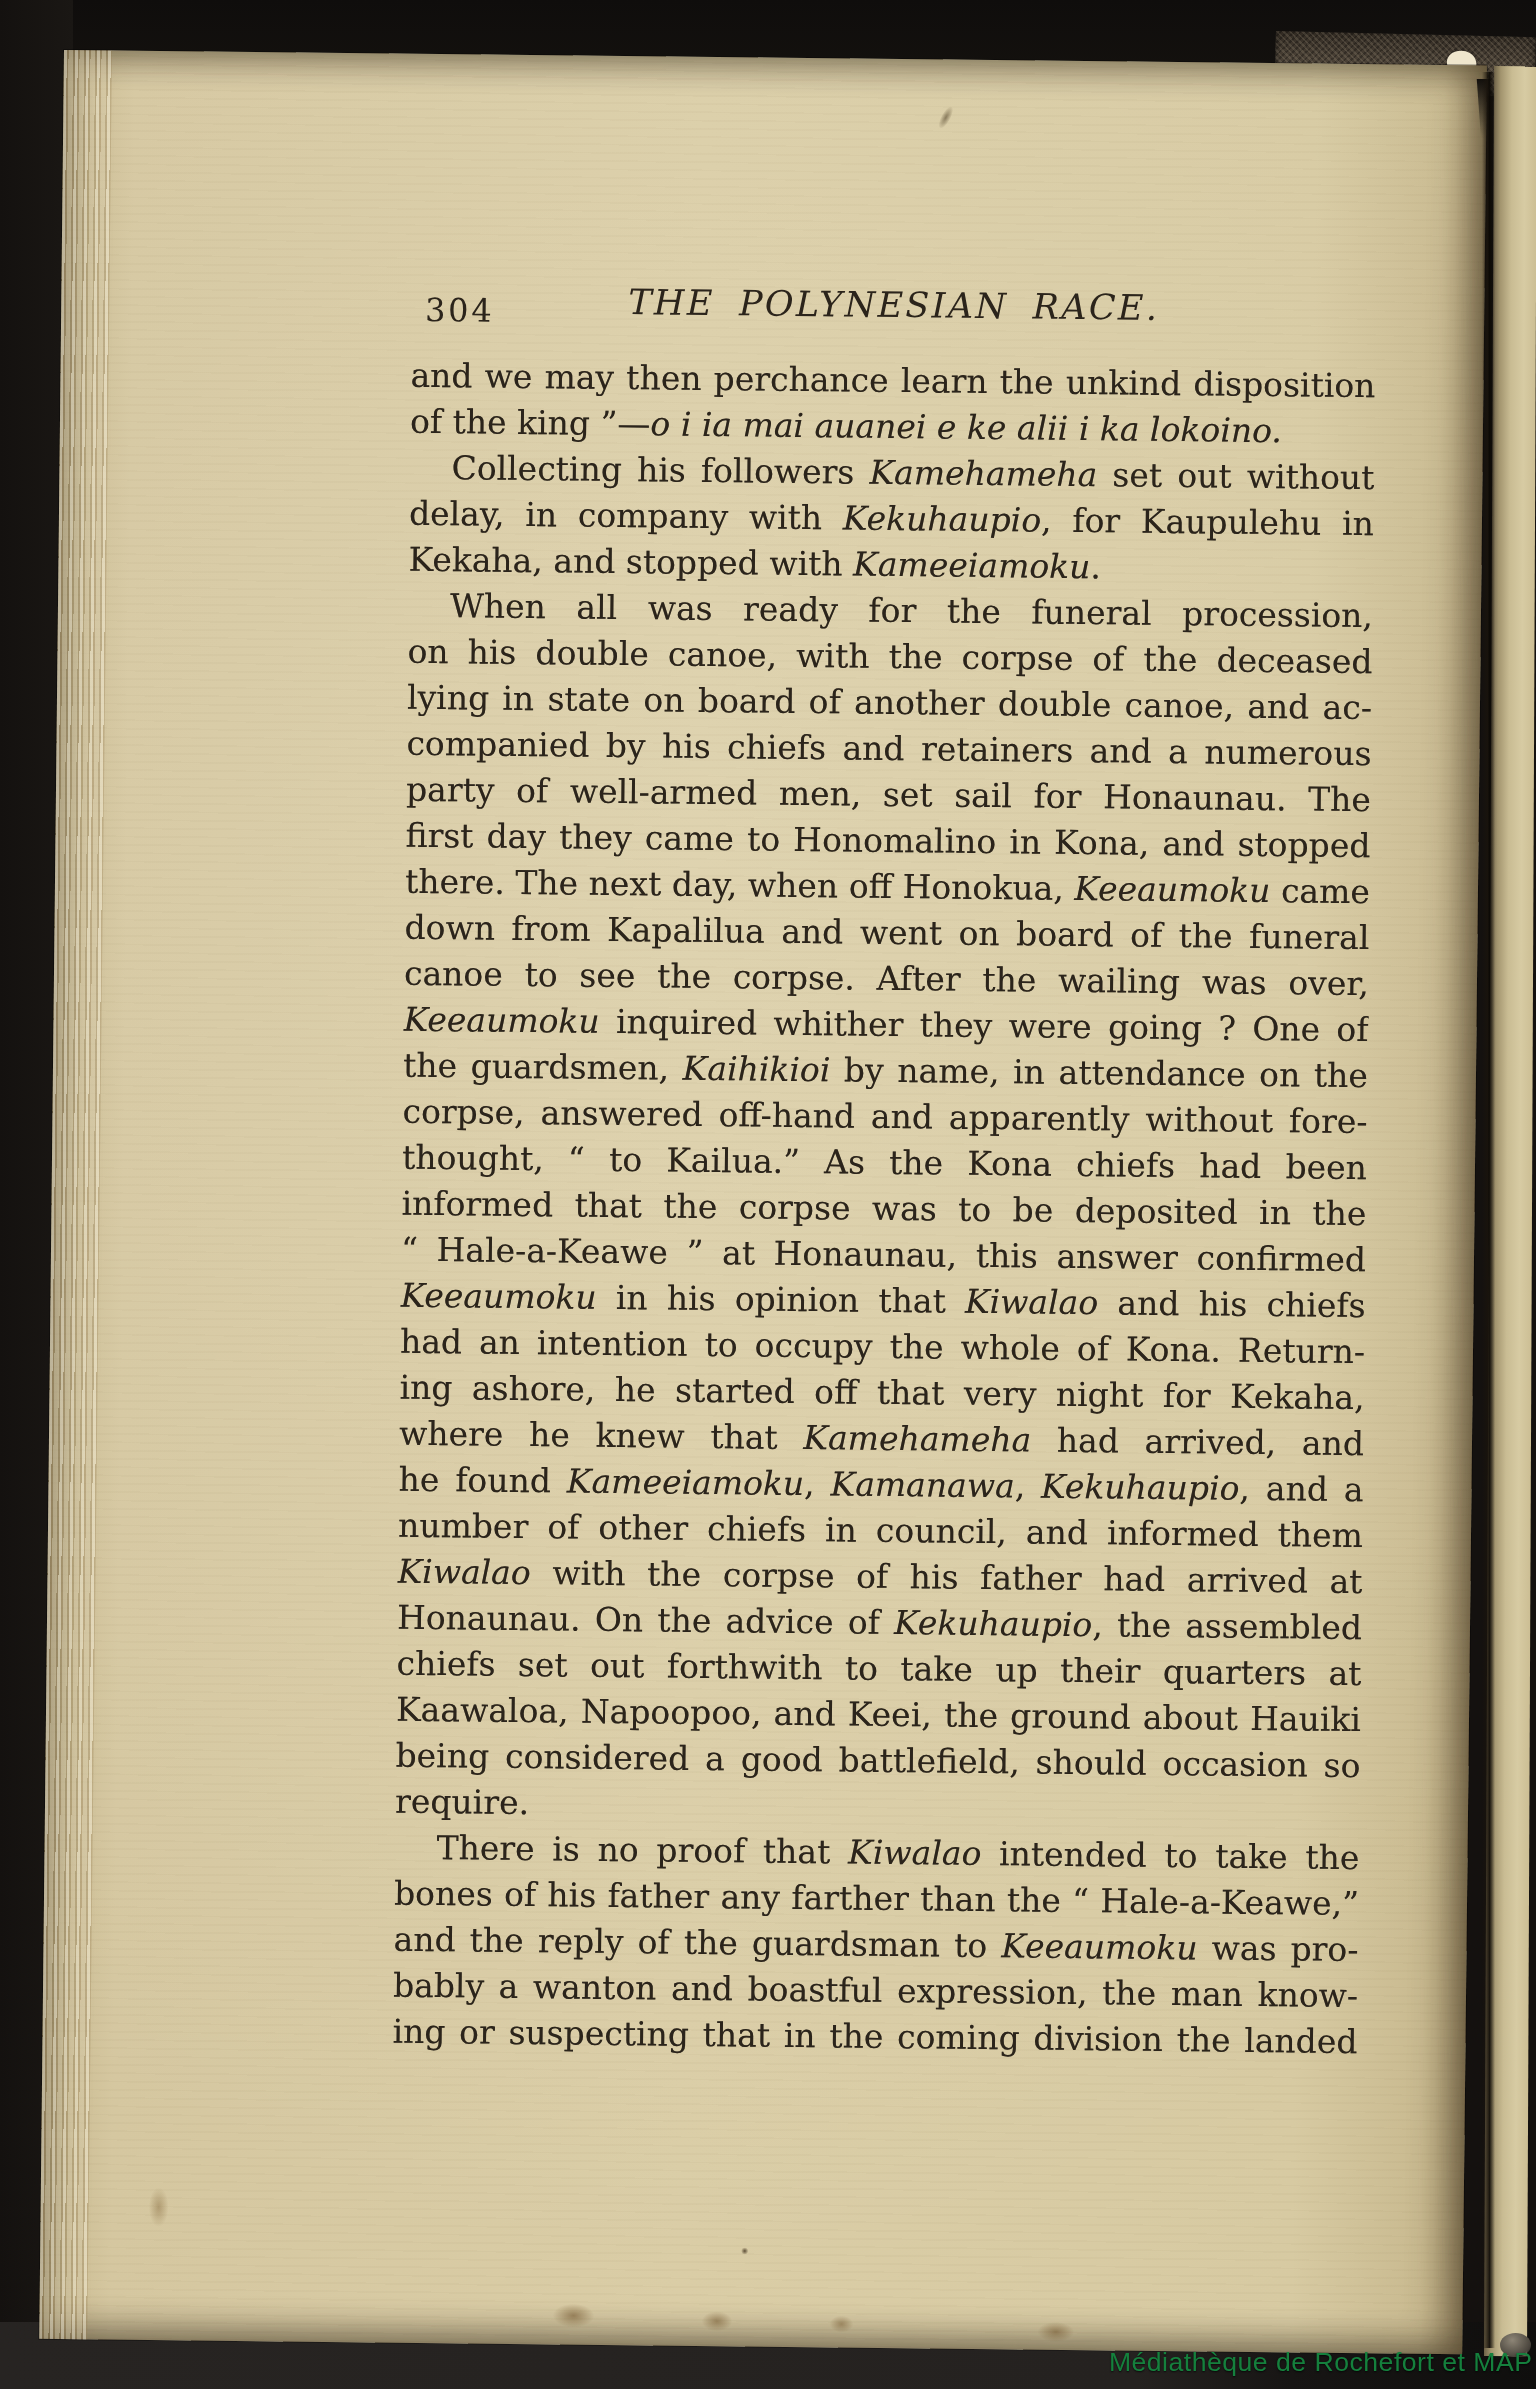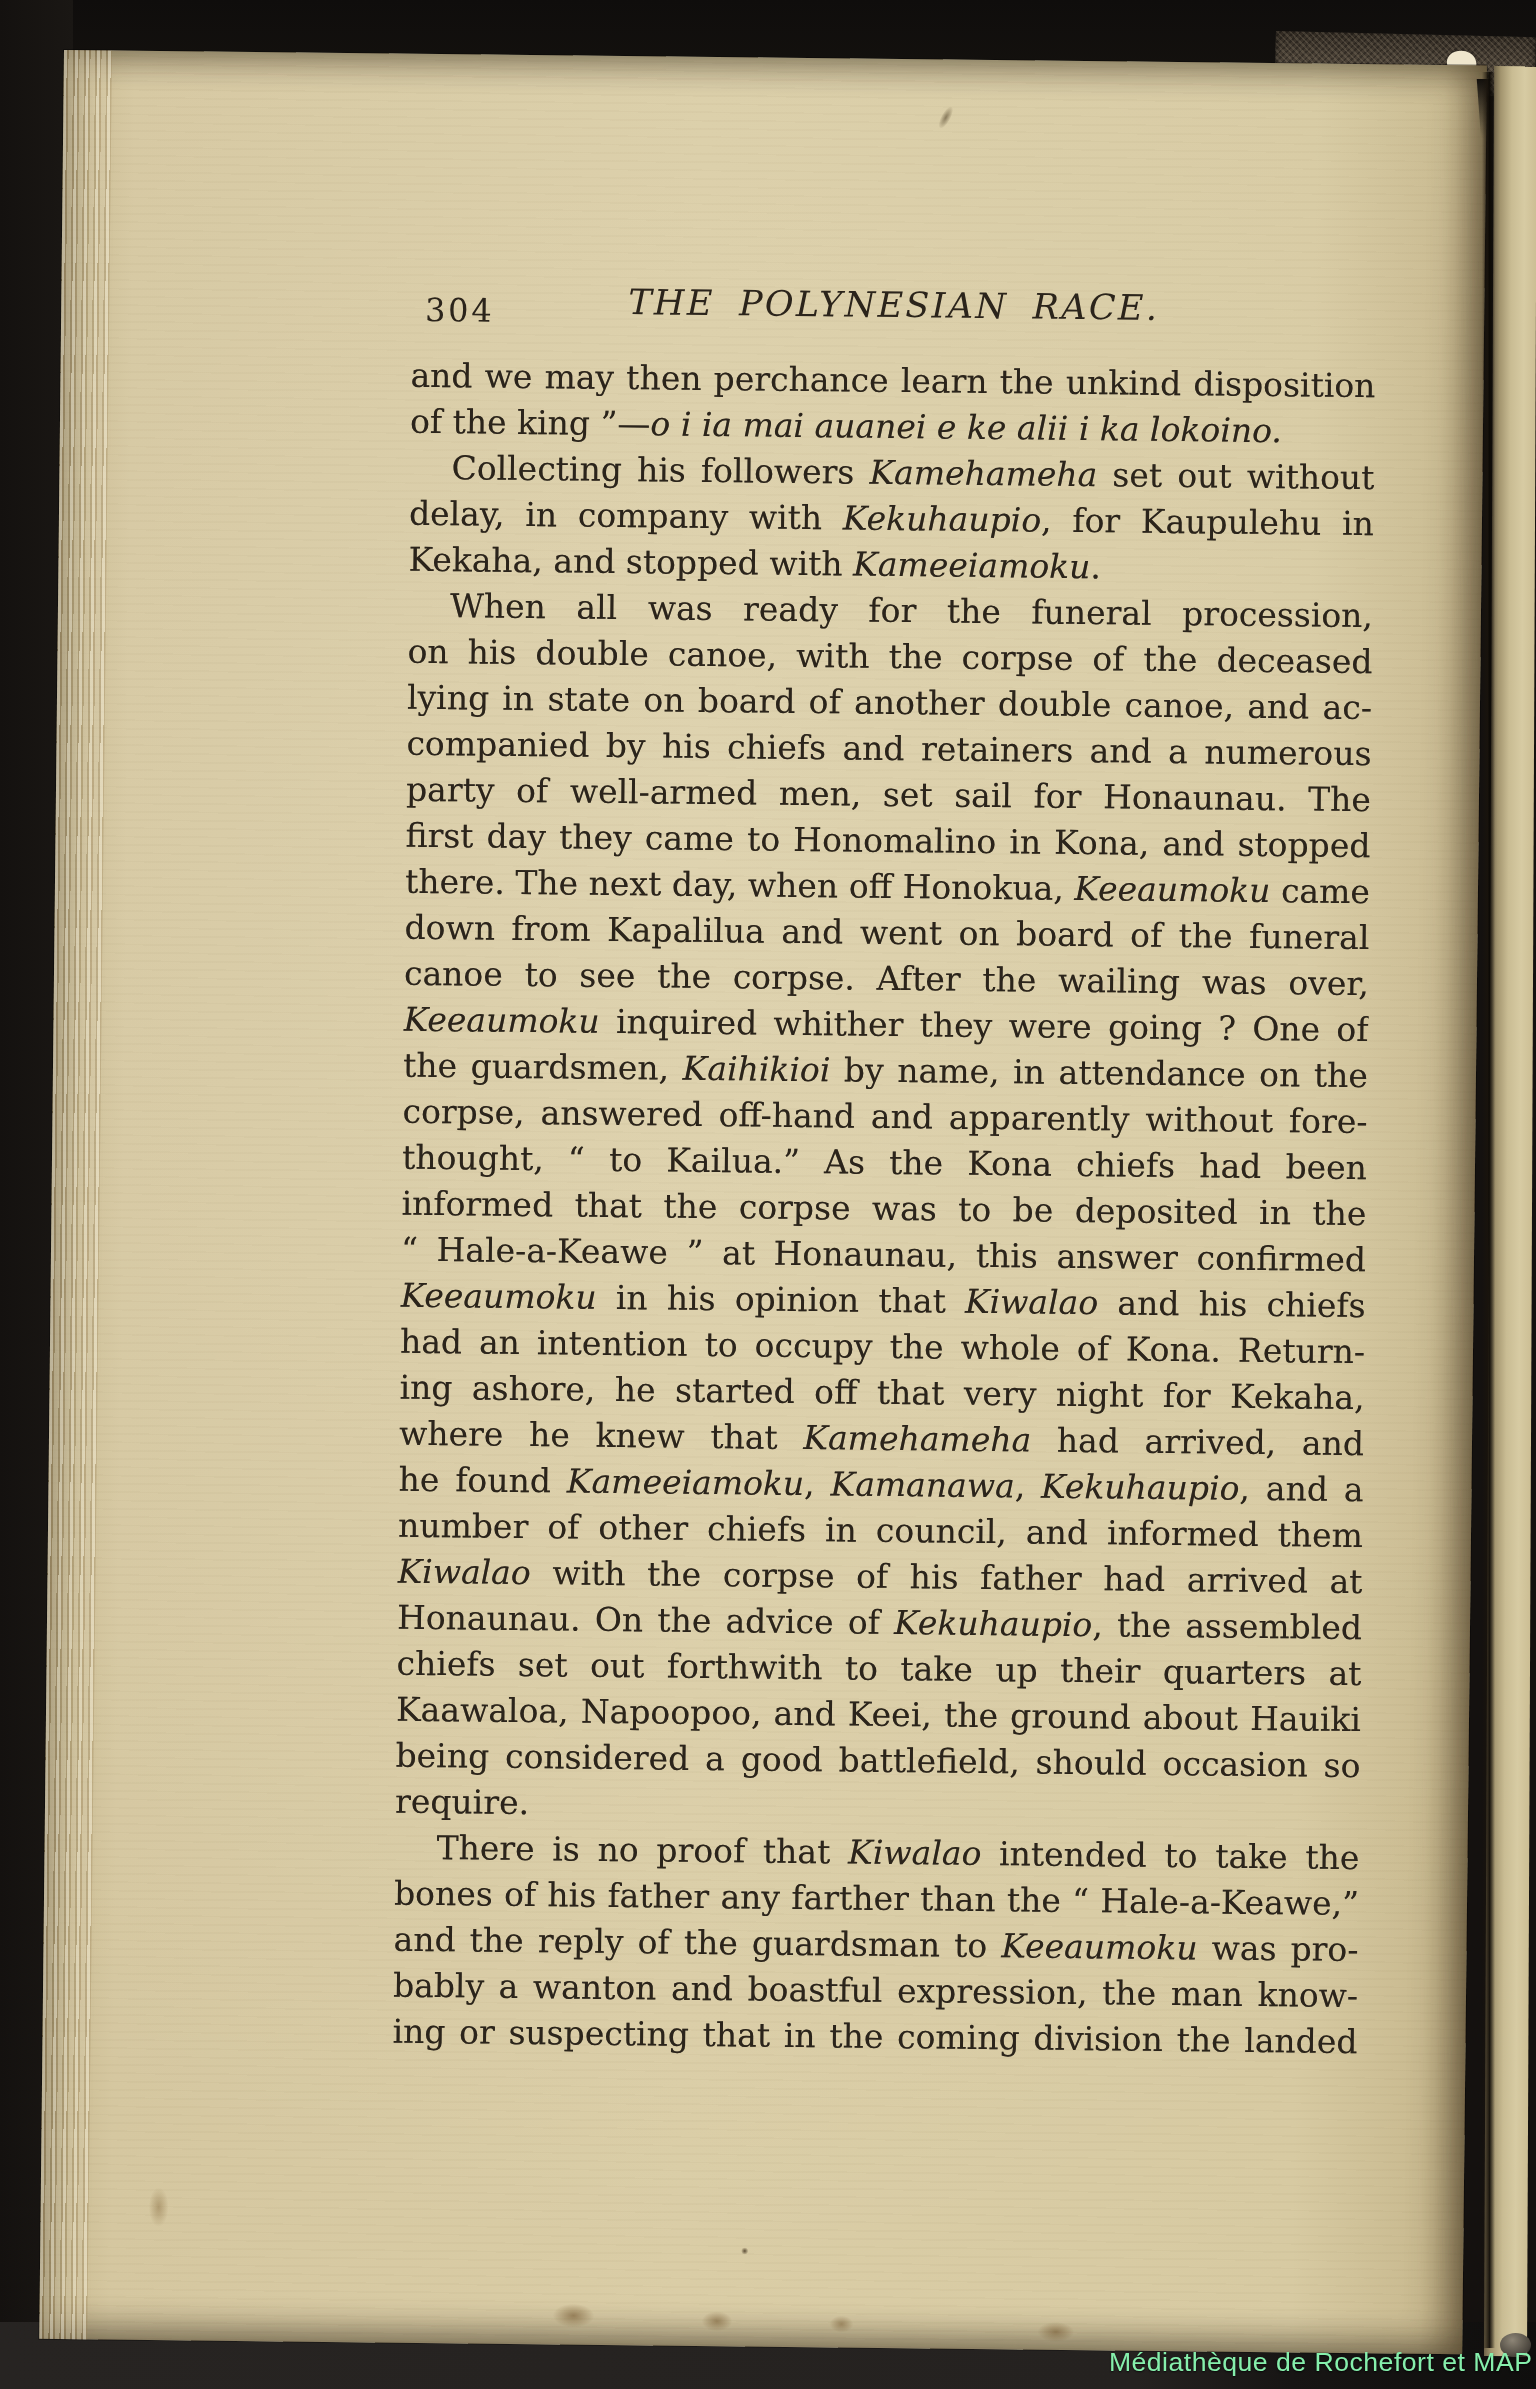--- a/index.html
+++ b/index.html
@@ -80,21 +80,21 @@
   .bodytext{position:absolute;left:350px;top:299px;width:965px;
     text-shadow:0 0 0.6px rgba(43,36,27,.45);}
   .line{font-size:33px;line-height:46px;height:46px;
     text-align:justify;text-align-last:justify;overflow:hidden;}
   .line.end{text-align-last:left;}
   .line.indent{padding-left:42px;}
   .line em{font-style:italic;}
 
   .watermark{position:absolute;right:4.6px;top:2347px;z-index:5;
     font-family:"Liberation Sans", sans-serif;font-size:26.6px;
-    color:#86efac;letter-spacing:0.5px;text-shadow:0 0.9px 1.8px rgba(0,0,0,.7);}
+    color:#15803d;letter-spacing:0.5px;text-shadow:0 0.9px 1.8px rgba(0,0,0,.7);}
 </style>
 </head>
 <body>
 
 <div class="scan">
   <div class="mat-top"></div>
   <div class="mat-left"></div>
   <div class="mat-bottom"></div>
 
   <div class="cloth">

